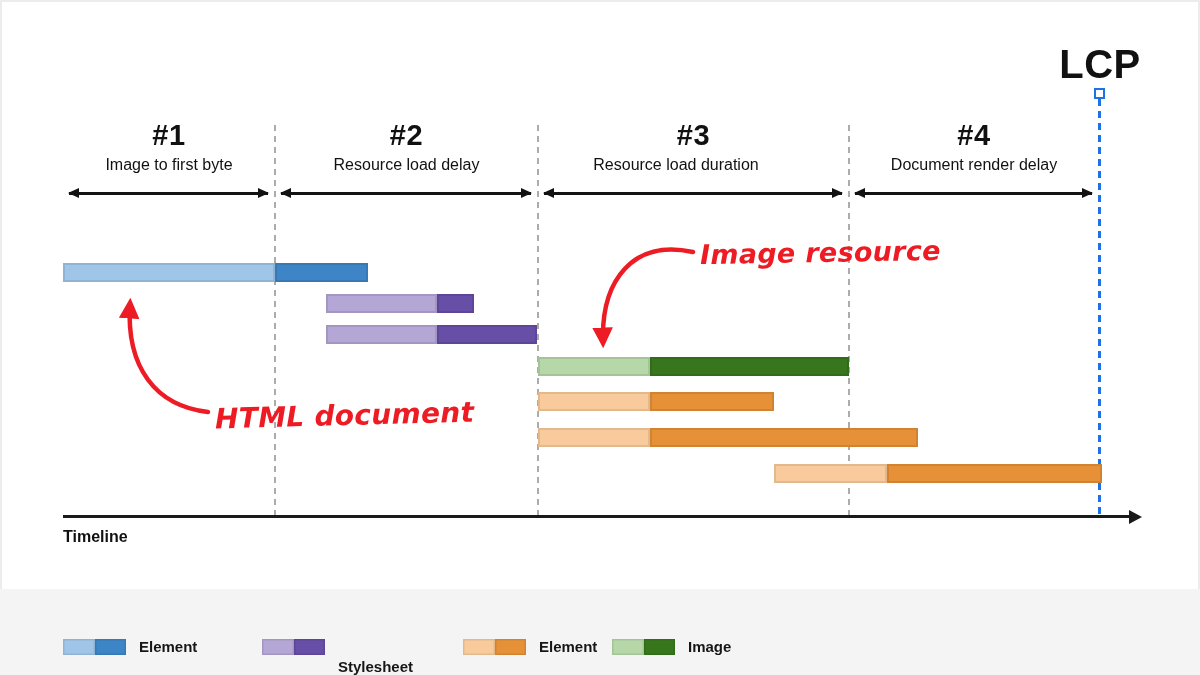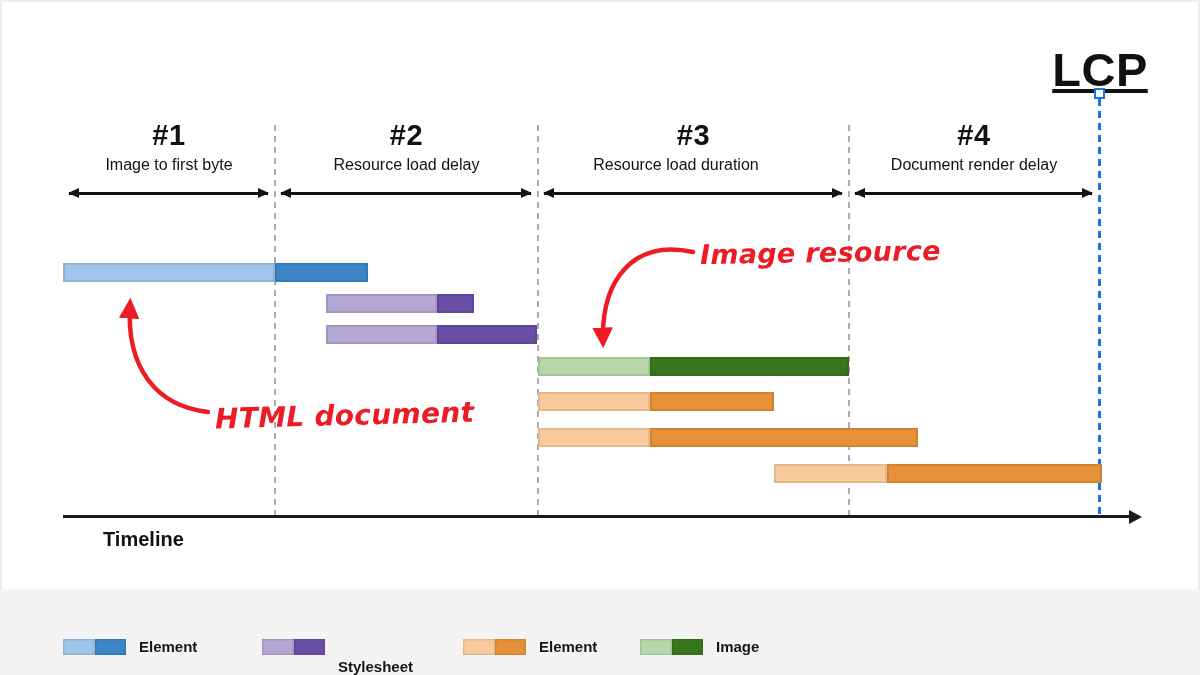--- a/index.html
+++ b/index.html
@@ -30,29 +30,29 @@
   .lcp-line{
     position:absolute;left:1098px;top:99px;height:418px;width:2.5px;
     background:repeating-linear-gradient(to bottom,var(--lcp-blue,#1a73e8) 0 7px,transparent 7px 12px);
   }
   .lcp-marker{
     position:absolute;left:1094px;top:88px;width:7px;height:7px;
     background:#fff;border:2.5px solid var(--lcp-blue,#1a73e8);
   }
   .lcp-label{
     position:absolute;left:1040px;top:42px;width:120px;text-align:center;
-    font-size:47px;font-weight:800;color:#111;letter-spacing:0.5px;text-decoration:underline;
+    font-size:40px;font-weight:800;color:#111;letter-spacing:0.5px;
   }
   
   .bar-seg{position:absolute;height:19px;box-shadow:inset 0 0 0 2px rgba(0,0,0,0.09);}
   
   .axis-line{position:absolute;left:63px;top:515px;width:1068px;height:3px;background:#1a1a1a;}
   .axis-head{position:absolute;left:1129px;top:509.5px;width:0;height:0;
     border-top:7px solid transparent;border-bottom:7px solid transparent;border-left:13px solid #1a1a1a;}
-  .timeline-label{position:absolute;left:63px;top:528px;font-size:20px;font-weight:700;color:#111;margin-left:40px;}
+  .timeline-label{position:absolute;left:63px;top:528px;font-size:16px;font-weight:700;color:#111;}
   
   .legend-strip{position:absolute;left:0;top:589px;width:1200px;height:86px;background:#f4f4f4;}
   .legend-item{position:absolute;top:639px;height:16px;}
   .legend-swatch{position:absolute;top:0;width:31.5px;height:16px;box-shadow:inset 0 0 0 1.5px rgba(0,0,0,0.09);}
   .legend-label{position:absolute;top:-1px;height:18px;line-height:18px;font-size:15px;font-weight:700;color:#161616;white-space:nowrap;}
   
   .annot{
     position:absolute;font-family:"DejaVu Sans",sans-serif;font-style:italic;font-weight:700;
     white-space:nowrap;letter-spacing:0.3px;
   }
@@ -154,20 +154,20 @@
       <div class="legend-item" style="left: 262px; width: 200px;">
         <div class="legend-swatch" style="left: 0px; background: rgb(180, 167, 214);"></div>
         <div class="legend-swatch" style="left: 31.5px; background: rgb(103, 78, 167);"></div>
         <div class="legend-label" style="left: 76px; margin-top: 20px;">Stylesheet</div>
       </div>
       <div class="legend-item" style="left: 463px; width: 200px;">
         <div class="legend-swatch" style="left: 0px; background: rgb(249, 203, 156);"></div>
         <div class="legend-swatch" style="left: 31.5px; background: rgb(230, 145, 56);"></div>
         <div class="legend-label" style="left: 76px;">Element</div>
       </div>
-      <div class="legend-item" style="left: 640px; width: 200px;">
+      <div class="legend-item" style="left: 612px; width: 200px;">
         <div class="legend-swatch" style="left: 0px; background: rgb(182, 215, 168);"></div>
         <div class="legend-swatch" style="left: 31.5px; background: rgb(56, 118, 29);"></div>
         <div class="legend-label" style="left: 76px;">Image</div>
       </div>
     </div>
 
 </div>
 
 </body></html>

